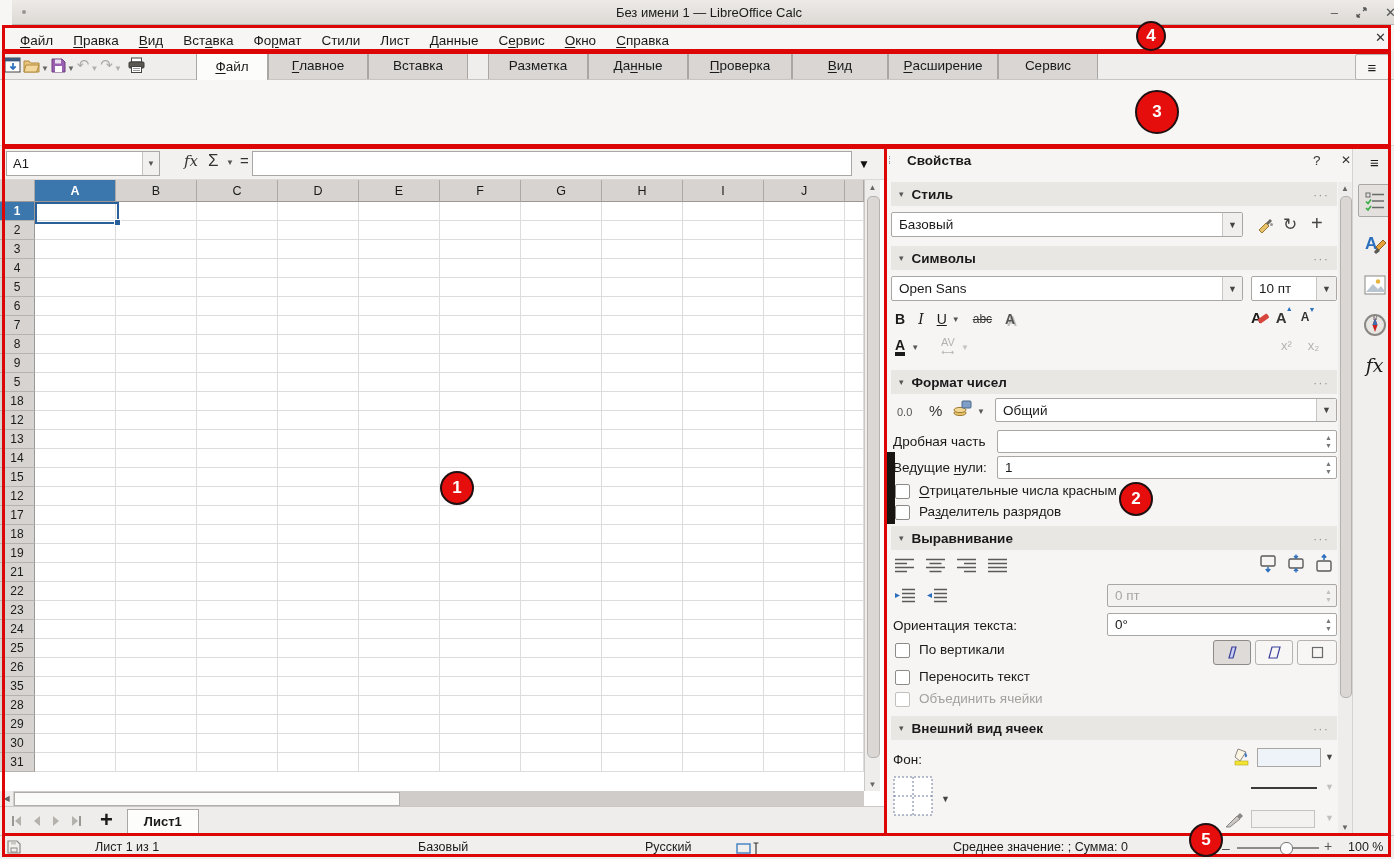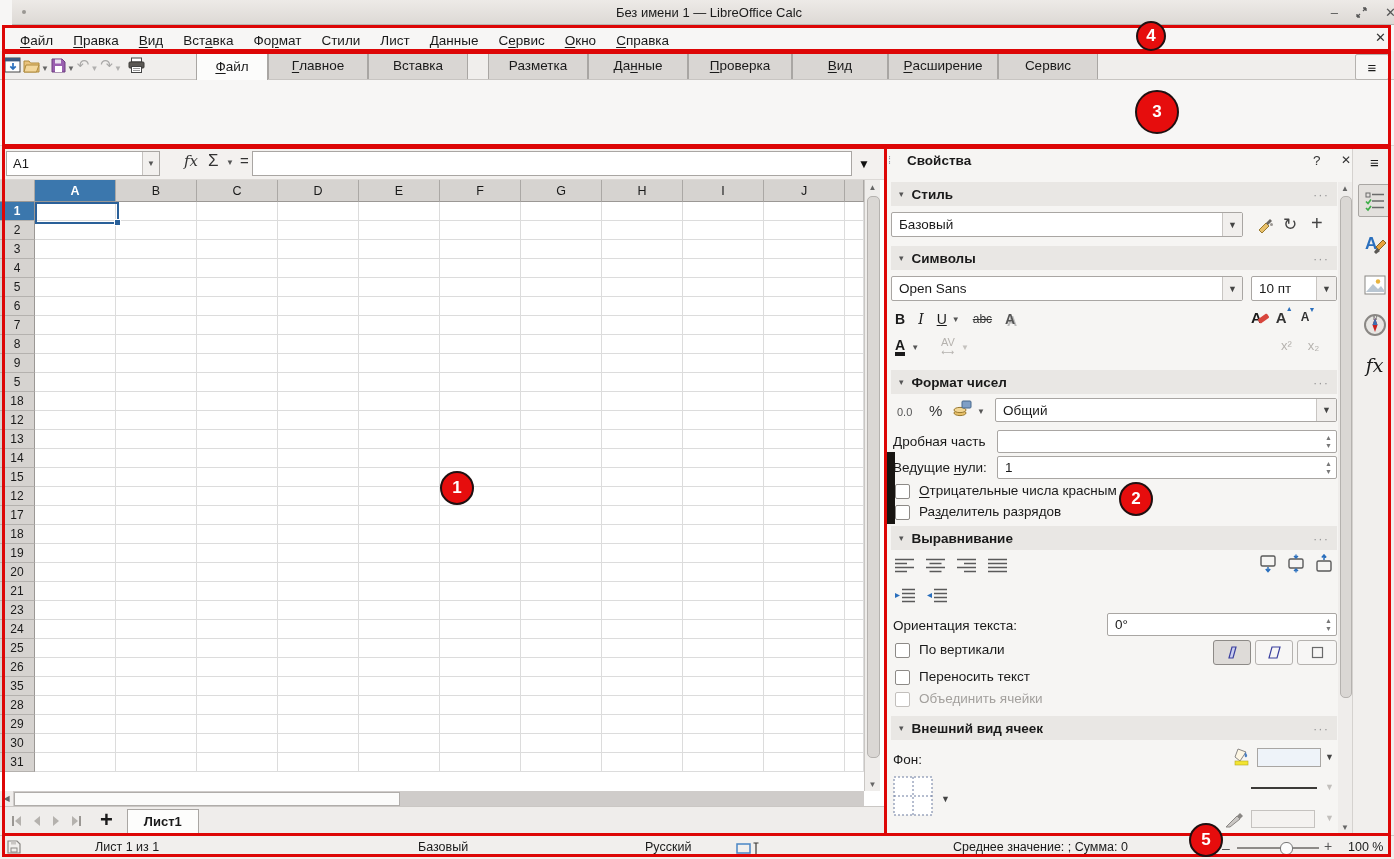--- a/index.html
+++ b/index.html
@@ -655,35 +655,35 @@
             <div class="cell"></div>
             <div class="cell"></div>
             <div class="cell"></div>
             <div class="cell"></div>
             <div class="cell"></div>
             <div class="cell"></div>
             <div class="cell"></div>
             <div class="cell"></div>
           </div>
           <div class="grow">
-            <div class="rowhead">20</div>
-            <div class="cell"></div>
-            <div class="cell"></div>
-            <div class="cell"></div>
-            <div class="cell"></div>
-            <div class="cell"></div>
-            <div class="cell"></div>
-            <div class="cell"></div>
-            <div class="cell"></div>
-            <div class="cell"></div>
-            <div class="cell"></div>
-            <div class="cell"></div>
-          </div>
-          <div class="grow">
             <div class="rowhead">21</div>
+            <div class="cell"></div>
+            <div class="cell"></div>
+            <div class="cell"></div>
+            <div class="cell"></div>
+            <div class="cell"></div>
+            <div class="cell"></div>
+            <div class="cell"></div>
+            <div class="cell"></div>
+            <div class="cell"></div>
+            <div class="cell"></div>
+            <div class="cell"></div>
+          </div>
+          <div class="grow">
+            <div class="rowhead">22</div>
             <div class="cell"></div>
             <div class="cell"></div>
             <div class="cell"></div>
             <div class="cell"></div>
             <div class="cell"></div>
             <div class="cell"></div>
             <div class="cell"></div>
             <div class="cell"></div>
             <div class="cell"></div>
             <div class="cell"></div>
@@ -1024,20 +1024,27 @@
           <svg width="20" height="15" viewBox="0 0 20 15">
             <path d="M7 1.5 h13 M7 5.5 h13 M7 9.5 h13 M7 13.5 h13" stroke="#5a5a5a" stroke-width="1.5"></path>
             <path d="M0 5 l5 2.5 -5 2.5 z" fill="#2a6fbd"></path>
           </svg>
         </span>
       <span>
           <svg width="20" height="15" viewBox="0 0 20 15">
             <path d="M7 1.5 h13 M7 5.5 h13 M7 9.5 h13 M7 13.5 h13" stroke="#5a5a5a" stroke-width="1.5"></path>
             <path d="M5 5 l-5 2.5 5 2.5 z" fill="#2a6fbd"></path>
           </svg>
+        </span>
+    </div>
+    <div class="spin dis" style="left:222px;top:438px;width:230px;">
+      <span class="val">0 пт</span>
+      <span class="arr" style="color:#c2bfbc;">
+          <span>▲</span>
+          <span>▼</span>
         </span>
     </div>
     <span class="sb-lbl" style="left:8px;top:472px;">Ориентация текста:</span>
     <div class="spin" style="left:222px;top:467px;width:230px;">
       <span class="val">0°</span>
       <span class="arr">
           <span>▲</span>
           <span>▼</span>
         </span>
     </div>

